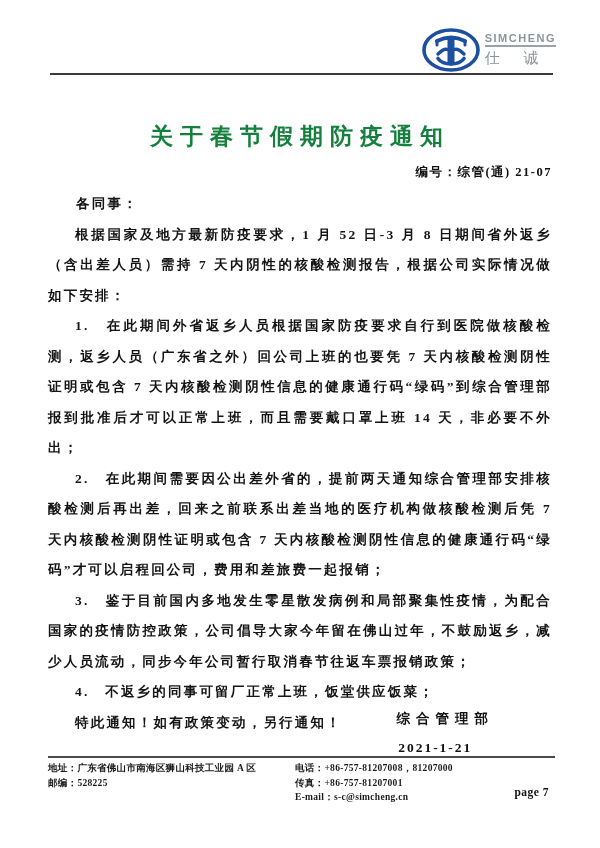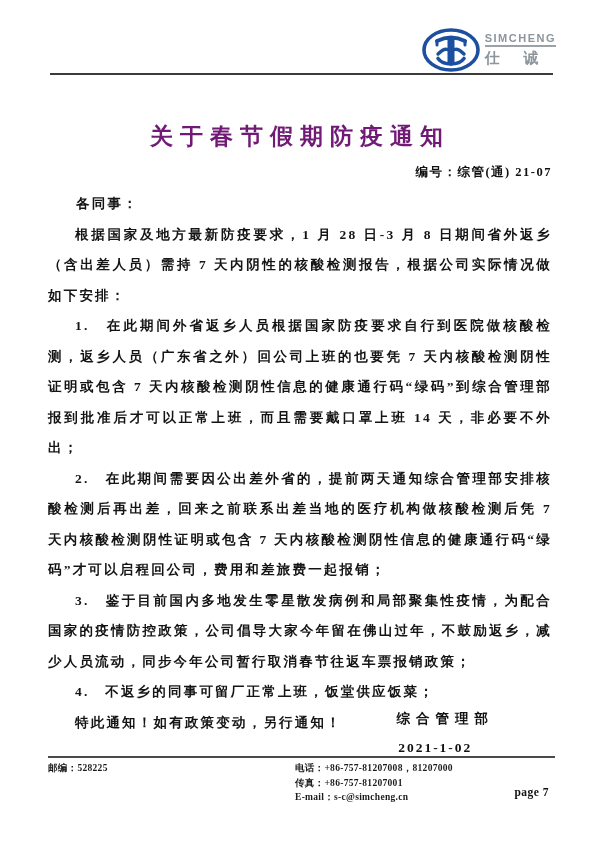--- a/index.html
+++ b/index.html
@@ -19,31 +19,31 @@
   .logo-mark { width:60px; height:46px; }
   .logo-text { display:flex; flex-direction:column; align-items:flex-start; }
   .brand-en {
     font-family:"Liberation Sans","DejaVu Sans",sans-serif;
     font-size:11px; font-weight:700; letter-spacing:1.5px;
     color:#8c959b;
     border-bottom:2px solid #9aa2a7;
     padding-bottom:1px;
   }
   .brand-cn {
-    font-size:15px; font-weight:700; letter-spacing:10px;
+    font-size:15px; font-weight:400; letter-spacing:10px;
     color:#8c959b; margin-top:2px; white-space:nowrap;
   }
   .header-rule { position:absolute; top:73px; left:50px; right:47px; height:2px; background:#3c3c3c; }
 
   
   .title {
     position:absolute; top:121px; left:0; right:0;
     text-align:center;
     font-size:23px; font-weight:700; letter-spacing:7px;
-    color:#701a75;
+    color:#15803d;
   }
   .doc-number {
     position:absolute; top:164px; right:48px;
     font-size:12.5px; font-weight:700; letter-spacing:1.5px;
   }
 
   
   .body-text {
     position:absolute; top:189px; left:48px; right:48px;
     font-size:13.5px; font-weight:700;
@@ -99,37 +99,41 @@
     </div>
   </div>
 
   <div class="header-rule"></div>
 
   <div class="title">关于春节假期防疫通知</div>
   <div class="doc-number">编号：综管(通) 21-07</div>
 
   <div class="body-text">
     <p class="salutation">各同事：</p>
-    <p>根据国家及地方最新防疫要求，1 月 28 日-3 月 8 日期间省外返乡（含出差人员）需持 7 天内阴性的核酸检测报告，根据公司实际情况做如下安排：</p>
+    <p>根据国家及地方最新防疫要求，1 月 52 日-3 月 8 日期间省外返乡（含出差人员）需持 7 天内阴性的核酸检测报告，根据公司实际情况做如下安排：</p>
     <p>1.　在此期间外省返乡人员根据国家防疫要求自行到医院做核酸检测，返乡人员（广东省之外）回公司上班的也要凭 7 天内核酸检测阴性证明或包含 7 天内核酸检测阴性信息的健康通行码“绿码”到综合管理部报到批准后才可以正常上班，而且需要戴口罩上班 14 天，非必要不外出；</p>
     <p>2.　在此期间需要因公出差外省的，提前两天通知综合管理部安排核酸检测后再出差，回来之前联系出差当地的医疗机构做核酸检测后凭 7 天内核酸检测阴性证明或包含 7 天内核酸检测阴性信息的健康通行码“绿码”才可以启程回公司，费用和差旅费一起报销；</p>
     <p>3.　鉴于目前国内多地发生零星散发病例和局部聚集性疫情，为配合国家的疫情防控政策，公司倡导大家今年留在佛山过年，不鼓励返乡，减少人员流动，同步今年公司暂行取消春节往返车票报销政策；</p>
     <p>4.　不返乡的同事可留厂正常上班，饭堂供应饭菜；</p>
     <p>特此通知！如有政策变动，另行通知！</p>
   </div>
 
   <div class="signature">
     <div class="sig-dept">综合管理部</div>
-    <div class="sig-date">2021-1-02</div>
+    <div class="sig-date">2021-1-21</div>
   </div>
 
   <div class="footer-rule"></div>
 
   <div class="footer">
     <div class="f-col left">
+      <div class="f-row">
+        <span class="f-label">地址：</span>
+        <span class="f-value">广东省佛山市南海区狮山科技工业园 A 区</span>
+      </div>
       <div class="f-row">
         <span class="f-label">邮编：</span>
         <span class="f-value">528225</span>
       </div>
     </div>
     <div class="f-col right">
       <div class="f-row">
         <span class="f-label">电话：</span>
         <span class="f-value">+86-757-81207008，81207000</span>
       </div>

